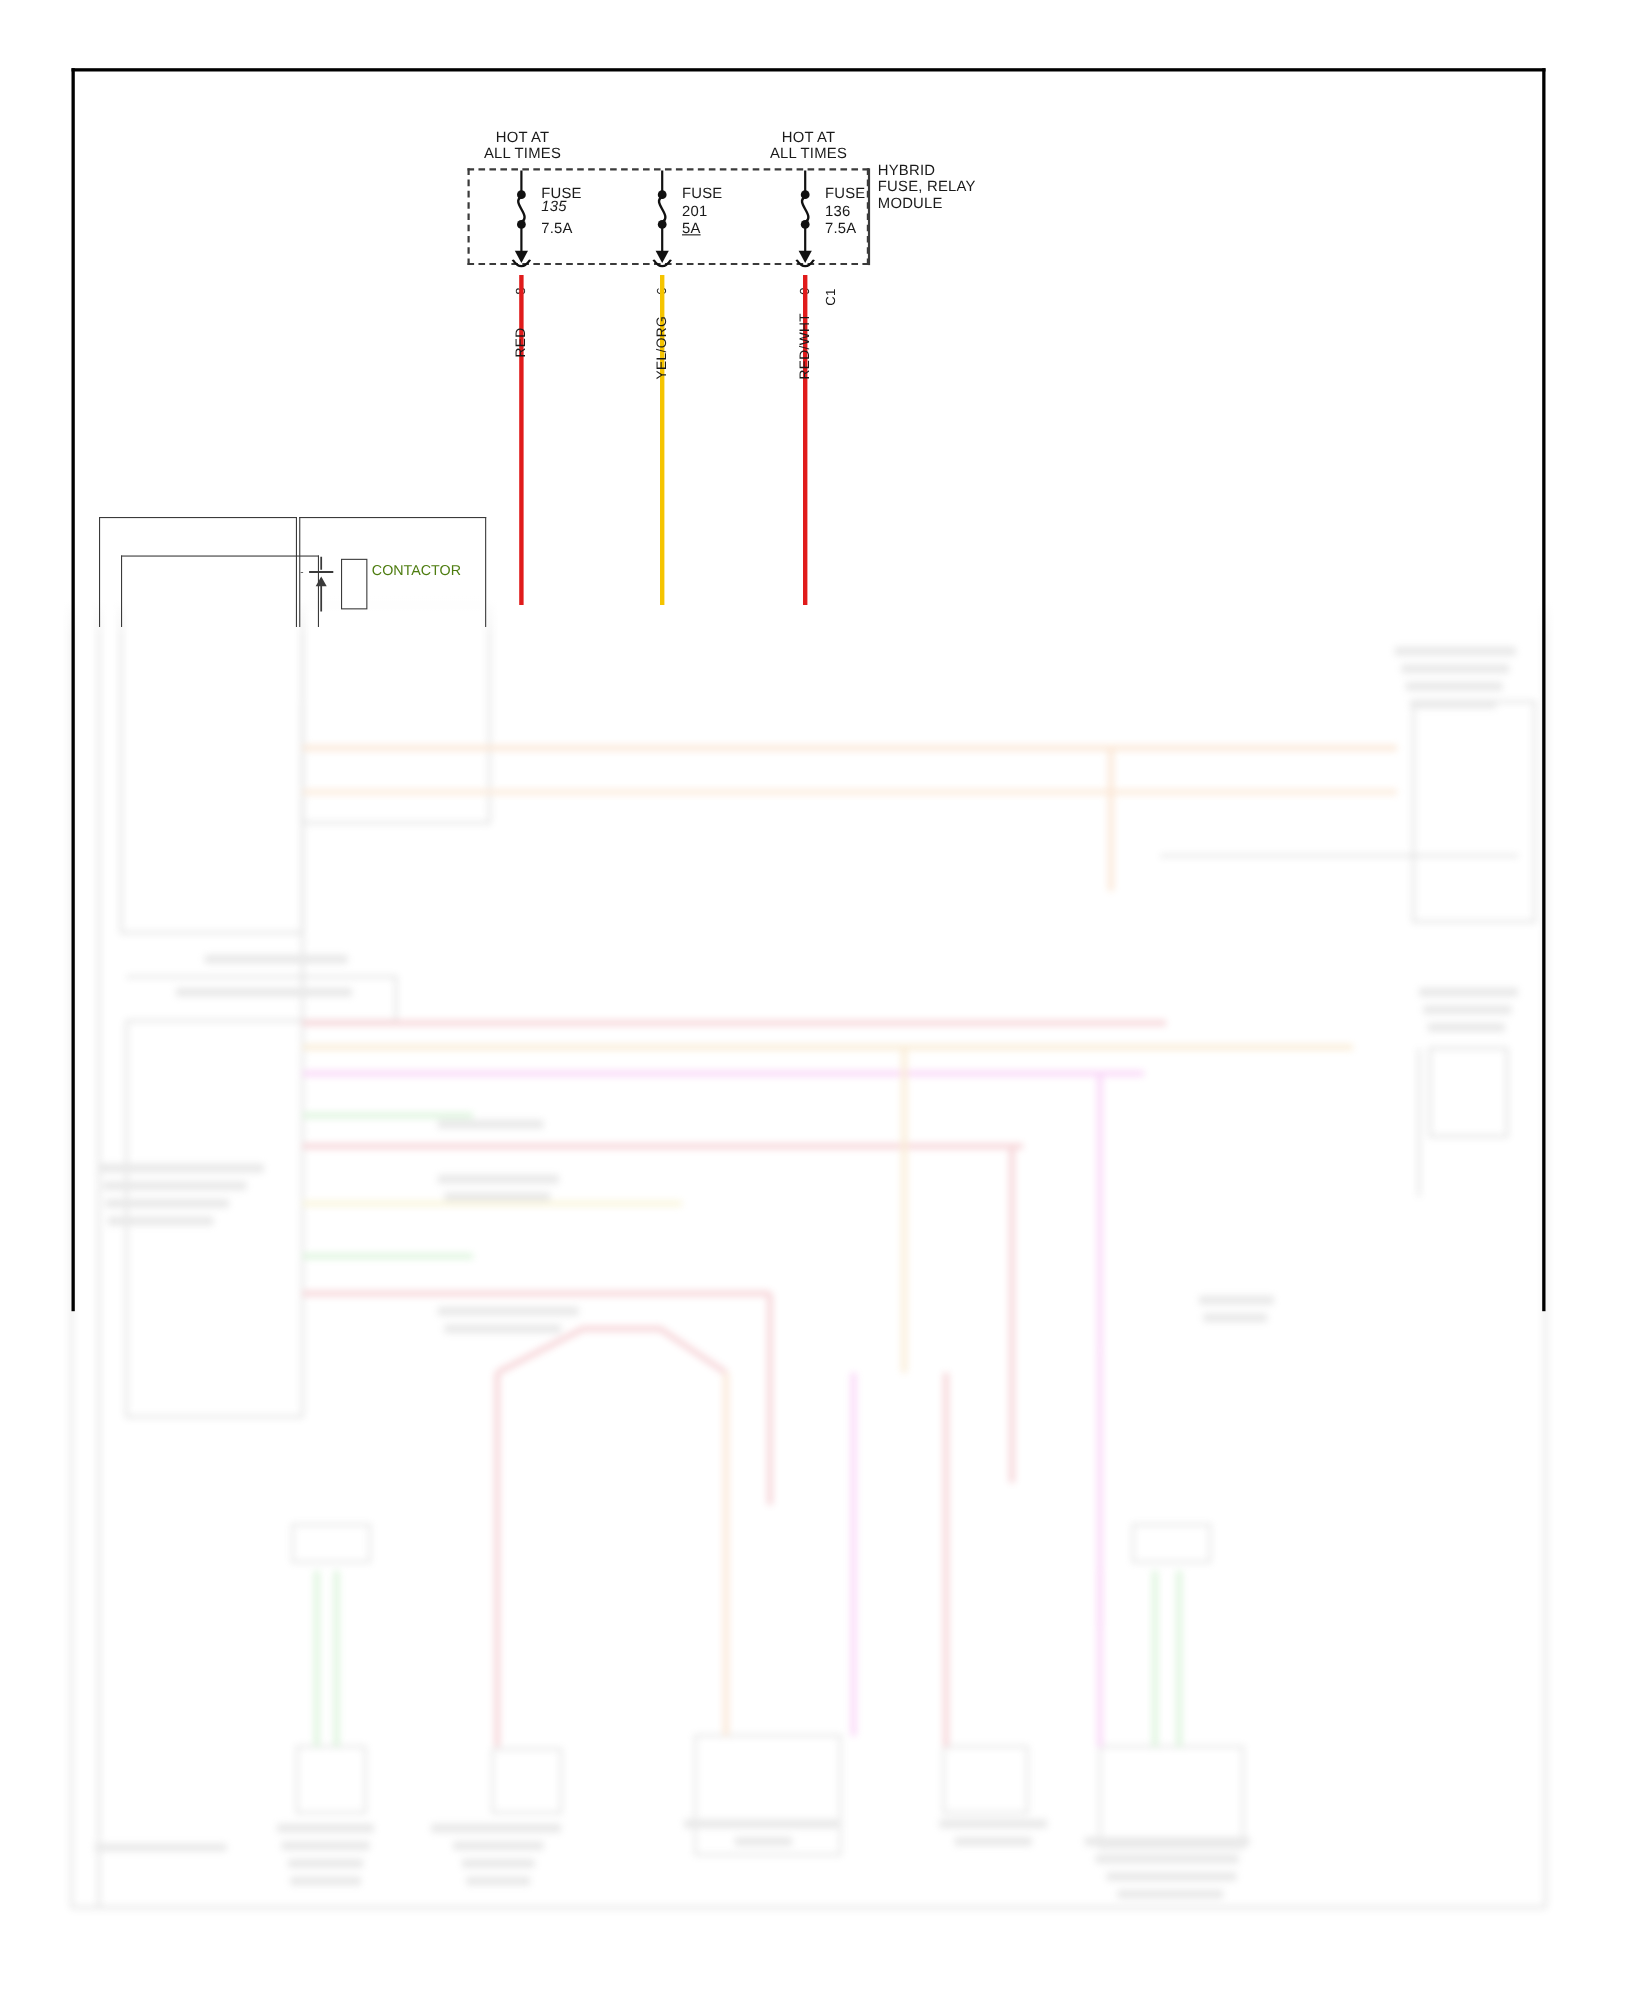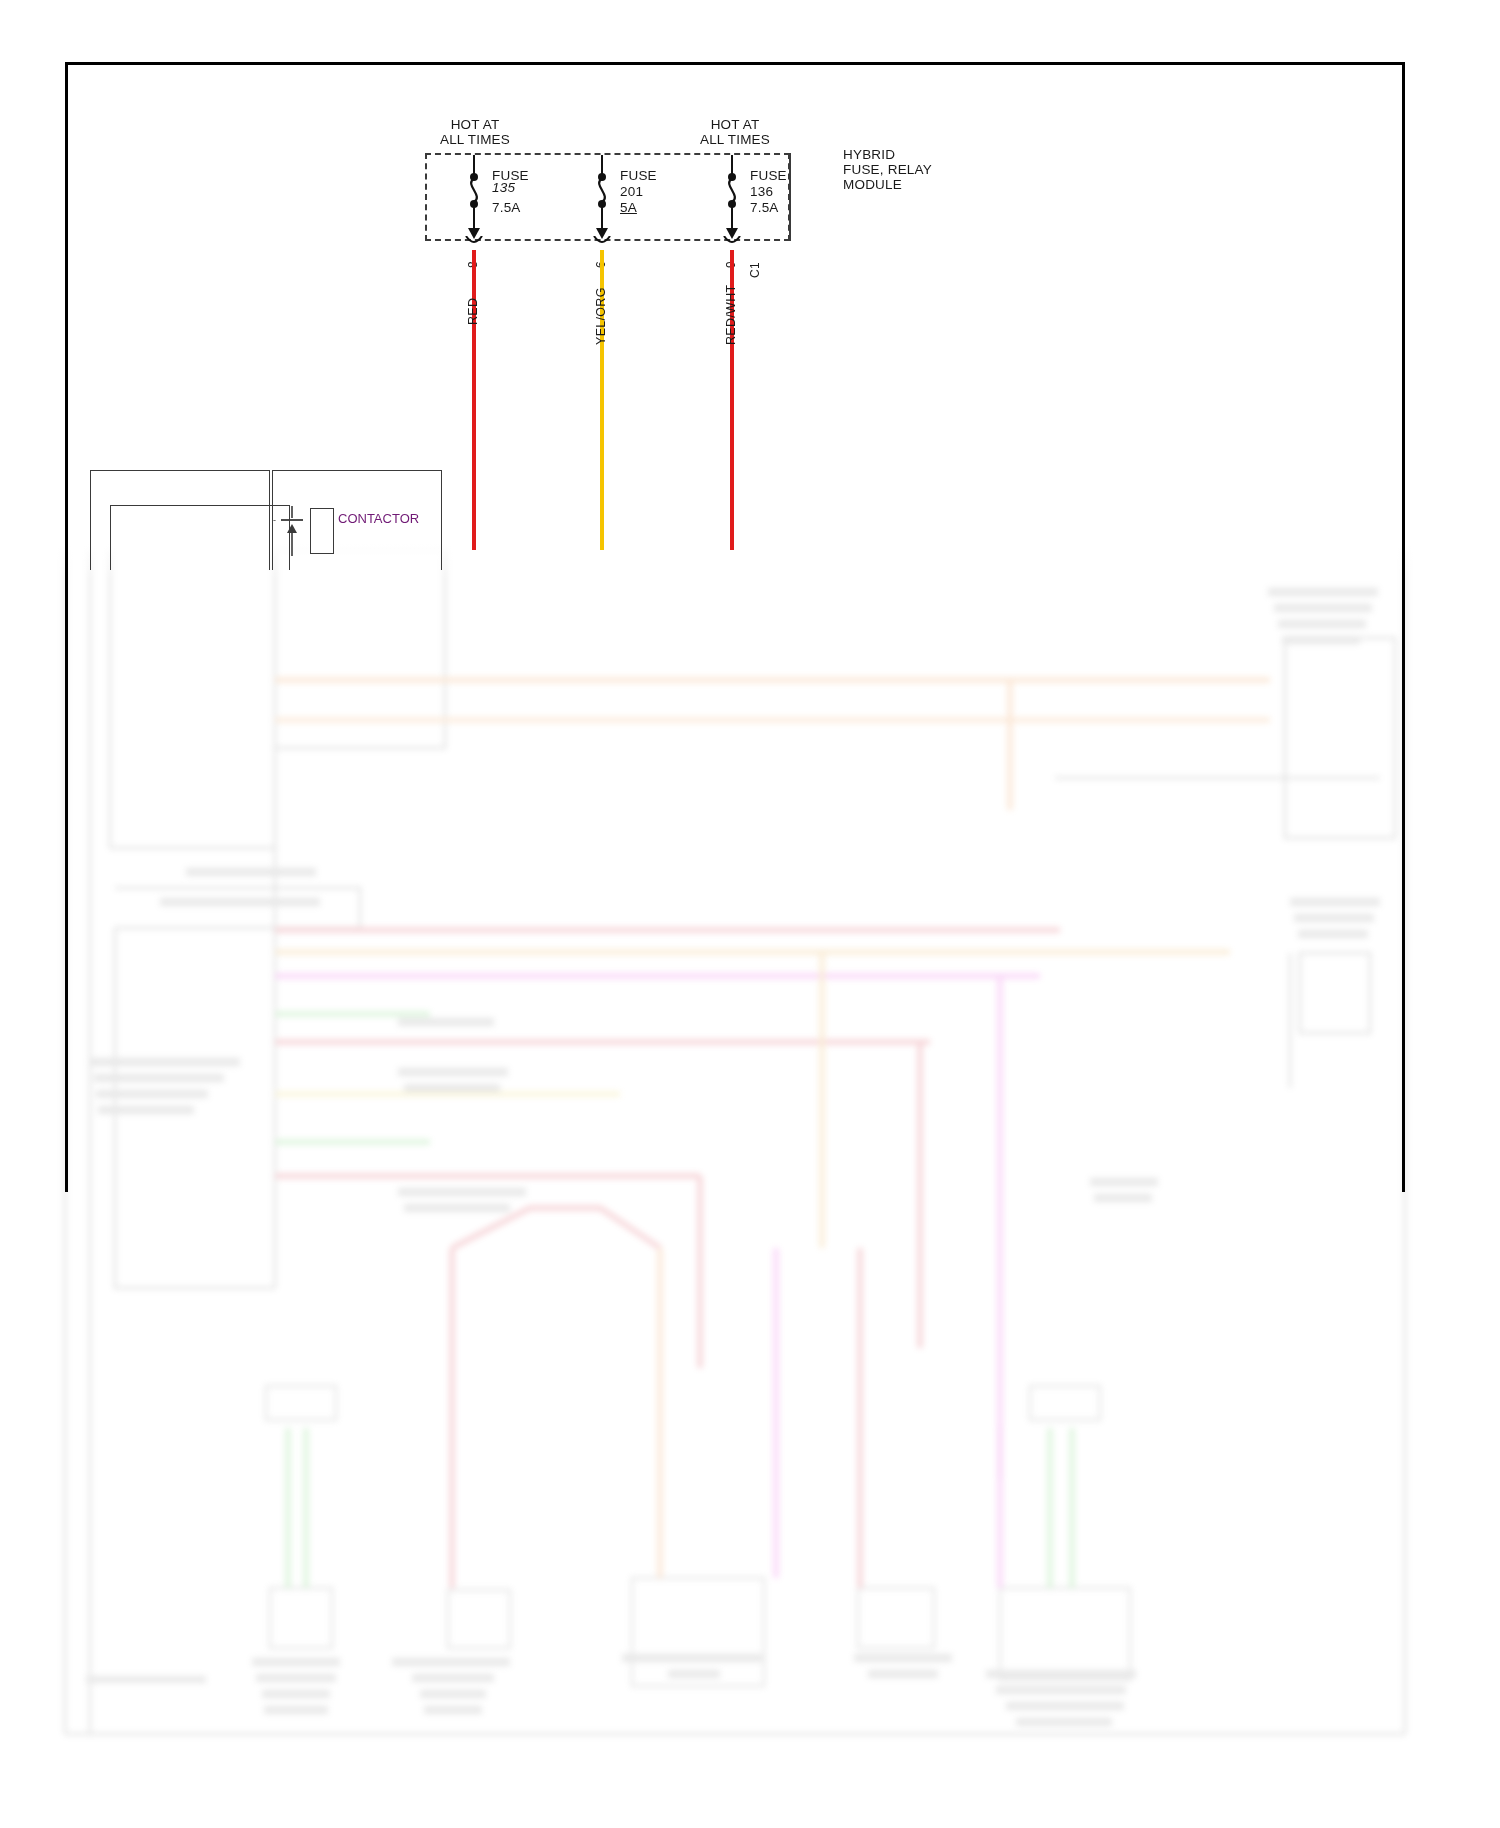--- a/index.html
+++ b/index.html
@@ -29,21 +29,21 @@
 
   .vtext{position:absolute;font-size:12.5px;color:#1a1a1a;white-space:nowrap;
          transform-origin:0 0;transform:rotate(-90deg);letter-spacing:.3px;}
   .vtext.num{font-size:12px;}
 
   .modbracket{position:absolute;border-left:2px solid #3a3a3a;}
 
   .boxline{position:absolute;border:1.5px solid #3a3a3a;box-sizing:border-box;}
 
   .contactor-box{position:absolute;border:1.5px solid #3a3a3a;box-sizing:border-box;background:#fff;}
-  .ct-label{position:absolute;font-size:13px;color:#701a75;white-space:nowrap;}
+  .ct-label{position:absolute;font-size:13px;color:#4d7c0f;white-space:nowrap;}
 
   
   #faded{position:absolute;left:0;top:548px;width:1500px;height:1280px;
          overflow:hidden;filter:blur(3.2px);opacity:.30;}
   #faded svg{display:block;}
   #fadetop{position:absolute;left:0;top:540px;width:1500px;height:40px;
            background:linear-gradient(to bottom,rgba(255,255,255,1),rgba(255,255,255,0));
            pointer-events:none;}
 </style>
 </head>
@@ -165,21 +165,21 @@
     <div class="frame" style="left:65px;top:62px;width:1340px;height:1130px;border-bottom:none;"></div>
 
     <div class="lbl" style="left:390px;top:117px;width:170px;">HOT AT
 ALL TIMES</div>
     <div class="lbl" style="left:650px;top:117px;width:170px;">HOT AT
 ALL TIMES</div>
 
     <div class="fusebox" style="left:425px;top:153px;width:365px;height:88px;"></div>
 
     <div class="modbracket" style="left:789px;top:153px;height:88px;"></div>
-    <div class="lbl l" style="left:843px;top:147px;width:130px;">HYBRID
+    <div class="lbl l" style="left:798px;top:147px;width:130px;">HYBRID
 FUSE, RELAY
 MODULE</div>
 
     <div class="vline" style="left:473px;top:155px;height:22px;"></div>
     <div class="dot" style="left:470px;top:173px;"></div>
     <svg style="position:absolute;left:462px;top:178px;" width="24" height="26">
       <path d="M12 1 C2 6, 22 18, 12 24" stroke="#111" stroke-width="2.2" fill="none"></path>
     </svg>
     <div class="dot" style="left:470px;top:200px;"></div>
     <div class="vline" style="left:473px;top:207px;height:24px;"></div>

